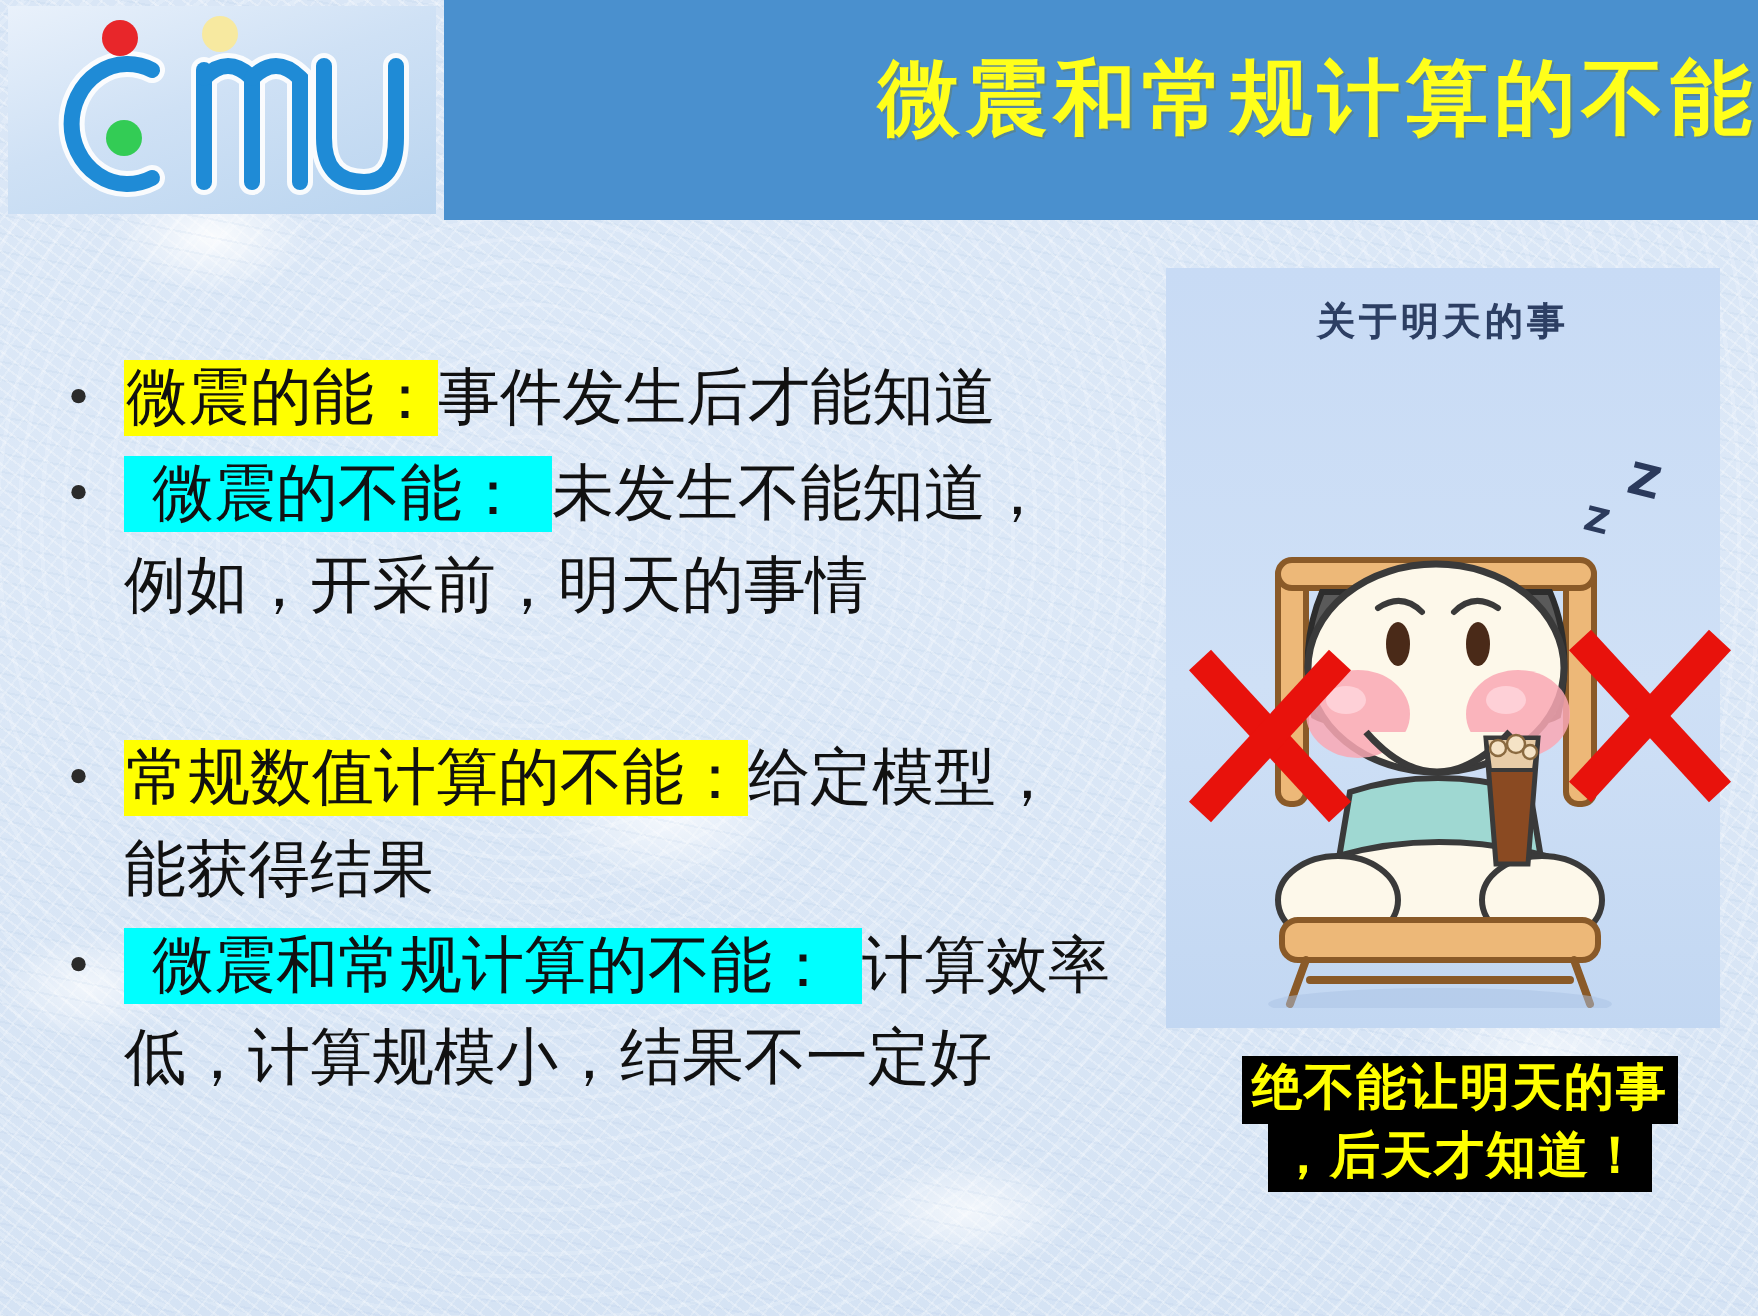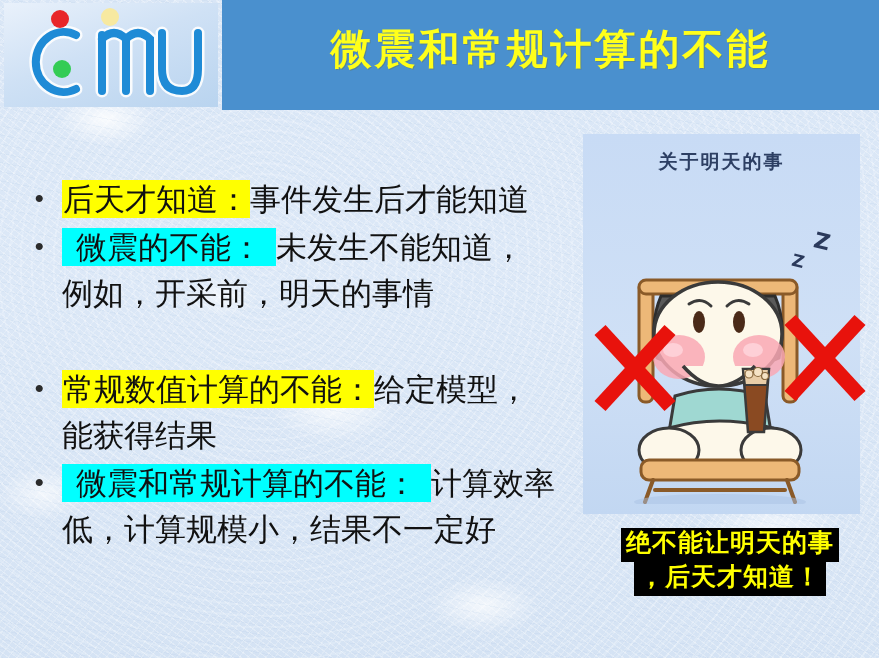--- a/index.html
+++ b/index.html
@@ -50,21 +50,21 @@
     top: 0;
     width: 657px;
     height: 110px;
     background: #4a90ce;
     z-index: 4;
   }
   #title-text {
     position: absolute;
     left: 0; right: 0;
     top: 22px;
-    text-align: center;
+    text-align: right;
     color: #ffff1a;
     font-size: 41px;
     font-weight: bold;
     letter-spacing: 3px;
     font-family: "DejaVu Sans", "Liberation Sans", sans-serif;
     text-shadow: 1px 1px 0 rgba(120,100,0,0.25);
     white-space: nowrap;
   }
 
   
@@ -169,21 +169,21 @@
   #x-right { left: 782px; top: 312px; }
 
   
   #bottom-caption {
     position: absolute;
     left: 585px;
     top: 528px;
     width: 290px;
     z-index: 5;
     text-align: center;
-    font-family: Liberation Mono, monospace;
+    font-family: Liberation Serif, serif;
   }
   #bottom-caption .cap-line {
     display: inline-block;
     background: #000000;
     color: #ffff00;
     font-size: 25px;
     font-weight: bold;
     line-height: 32px;
     padding: 1px 5px;
     letter-spacing: 1px;
@@ -221,21 +221,21 @@
   </div>
 
   <div id="title-bar">
     <div id="title-text">微震和常规计算的不能</div>
   </div>
 
   <div id="bullets">
 
     <div class="bullet-row">
       <span class="bullet-dot">•</span>
-      <span class="bullet-body"><span class="hl-yellow">后天才知道：</span><span>事件发生后才能知道</span></span>
+      <span class="bullet-body"><span class="hl-yellow">微震的能：</span><span>事件发生后才能知道</span></span>
     </div>
 
     <div class="bullet-row">
       <span class="bullet-dot">•</span>
       <span class="bullet-body"><span class="hl-cyan">微震的不能：</span><span>未发生不能知道，</span><br><span>例如，开采前，明天的事情</span></span>
     </div>
 
     <div class="group-gap"></div>
 
     <div class="bullet-row">

